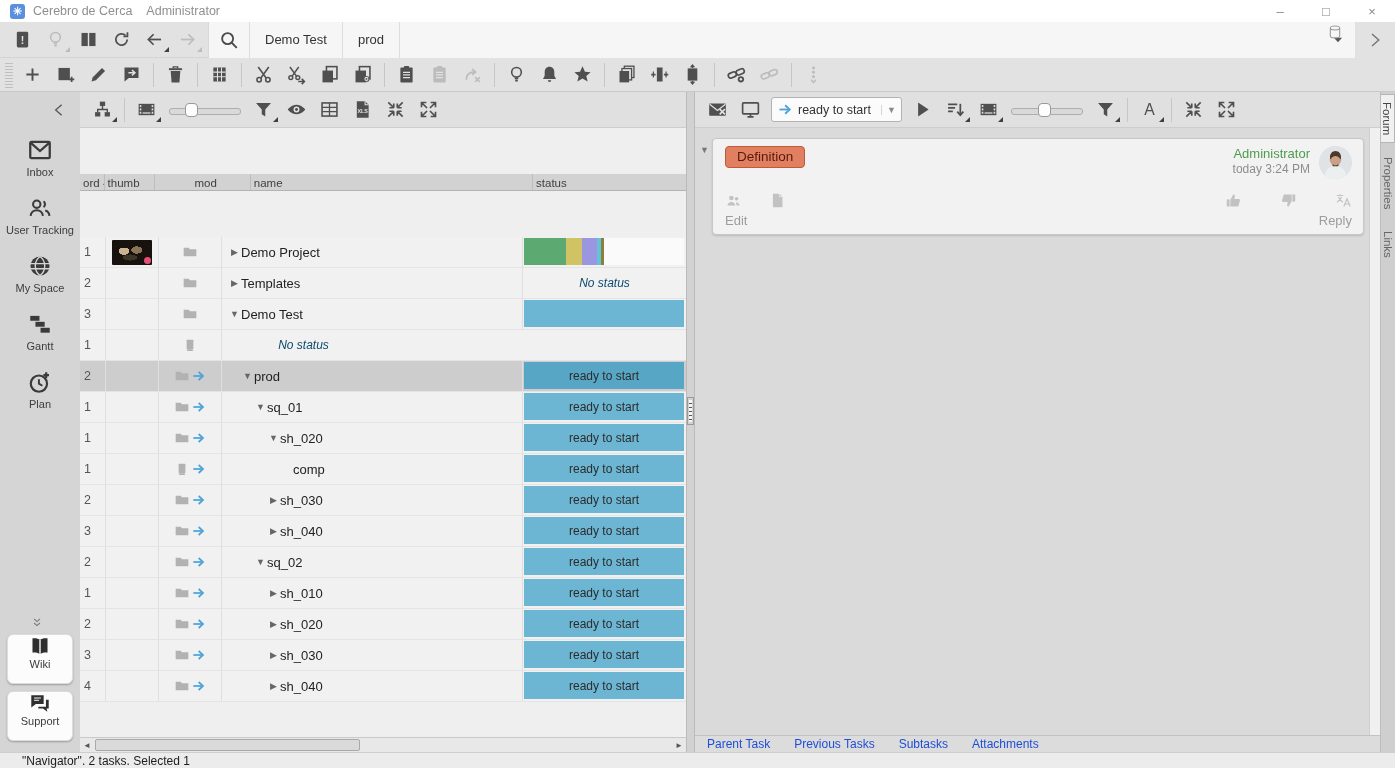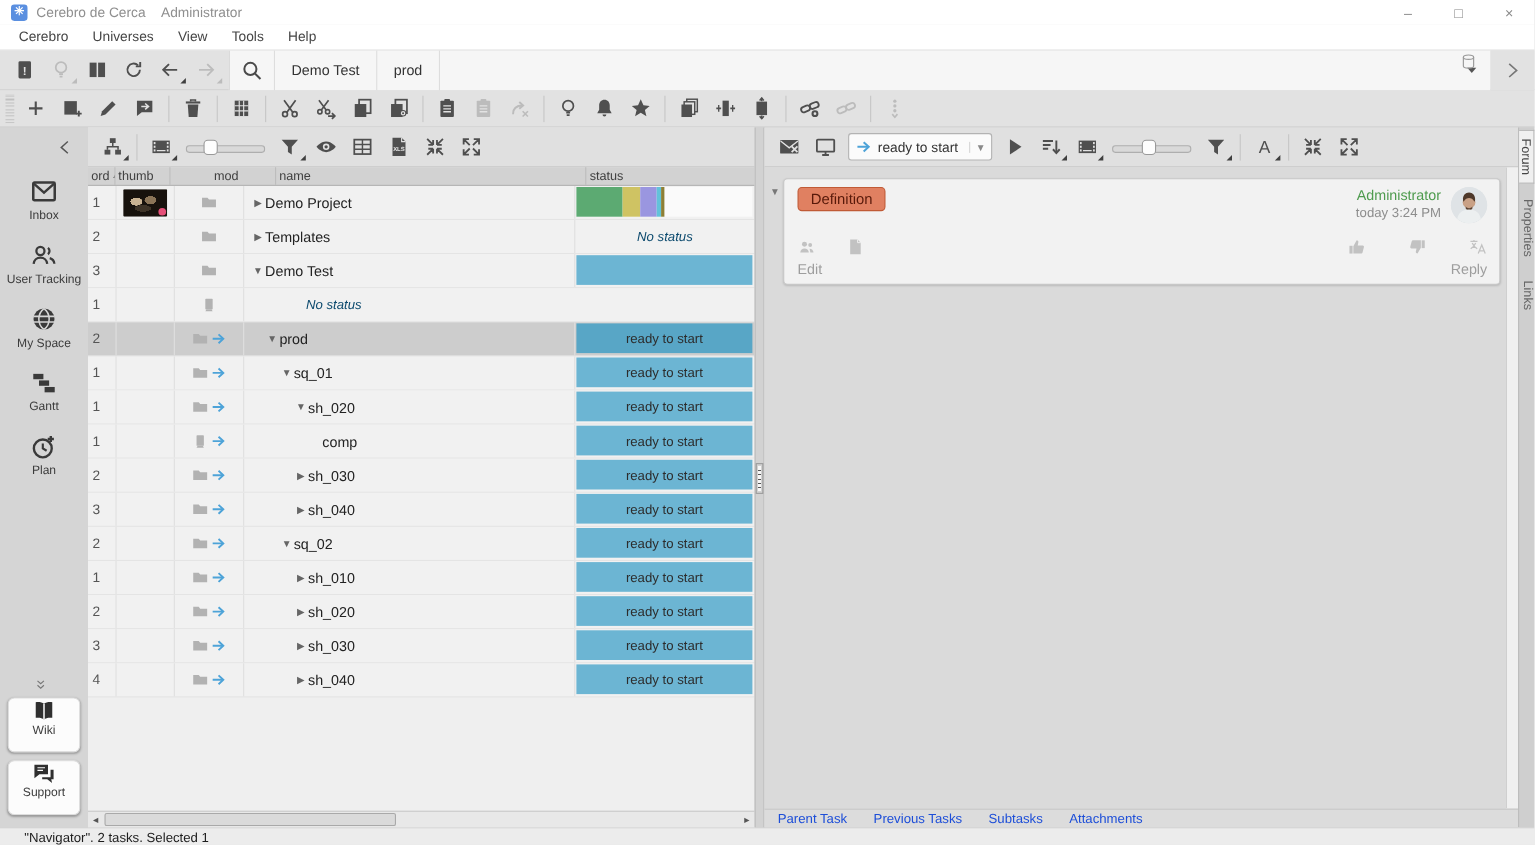--- a/index.html
+++ b/index.html
@@ -57,21 +57,21 @@
   .sb-item.selected::before { content:''; position:absolute; left:0; top:0; bottom:0; width:4px; background:#3c7dd9; }
   .sb-bottom { margin-top:auto; display:flex; flex-direction:column; align-items:center; padding-bottom:4px; }
   .sb-chevrons { width:20px; height:14px; color:#777; margin-bottom:4px; }
   .sb-chevrons svg { width:14px; height:14px; }
   .sb-card { width:66px; height:50px; background:#fcfcfc; border:1px solid #ddd; border-radius:6px; box-shadow:0 1px 2px rgba(0,0,0,.28); display:flex; flex-direction:column; align-items:center; gap:1px; margin-bottom:7px; }
   .sb-card .icon { width:22px; height:22px; color:#2f2f2f; }
   .sb-card .icon svg { width:22px; height:22px; }
   .sb-card .sb-label { font-size:11px; }
 
   
-  .navigator { width:606px; flex:0 0 auto; display:flex; flex-direction:column; background:#efefef; position:relative; }
+  .navigator { width:606px; flex:0 0 auto; display:flex; flex-direction:column; background:#efefef; position:relative;gap:46px; }
   .panel-toolbar { height:36px; background:#e0e0e0; display:flex; align-items:center; padding-left:6px; flex:0 0 auto; border-bottom:1px solid #cdcdcd; }
   .slider { width:72px; height:20px; position:relative; margin:0 6px; flex:0 0 auto; }
   .slider::before { content:''; position:absolute; left:0; right:0; top:8px; height:5px; border-radius:3px; background:#d9d9d9; border:1px solid #aeaeae; }
   .slider .knob { position:absolute; top:3px; width:13px; height:14px; border-radius:4px; background:#fdfdfd; border:1px solid #999; }
   .thead { display:flex; height:17px; background:#d2d2d2; border-bottom:1px solid #b3b3b3; flex:0 0 auto; }
   .th { font-size:11.5px; color:#3f3f3f; border-right:1px solid #bdbdbd; padding:1px 0 0 3px; display:flex; align-items:center; gap:2px; overflow:hidden; }
   .sortmark { font-size:7px; color:#444; }
   .trows { flex:1 1 auto; overflow:hidden; }
   .trow { display:flex; height:31px; background:#f1f1f1; border-bottom:1px solid #e4e4e4; }
   .trow.selected { background:#cdcdcd; }
@@ -149,27 +149,20 @@
     <div class="applogo">✳</div>
     <span class="apptitle">Cerebro de Cerca</span>
     <span class="appuser">Administrator</span>
     <div class="winbtns" id="winbtns">
         <div class="winbtn">–</div>
         <div class="winbtn">□</div>
         <div class="winbtn">×</div>
       </div>
   </div>
 
-  <div class="menubar" id="menubar">
-      <div class="menu-item">Cerebro</div>
-      <div class="menu-item">Universes</div>
-      <div class="menu-item">View</div>
-      <div class="menu-item">Tools</div>
-      <div class="menu-item">Help</div>
-    </div>
 
   <div class="toolbar1">
     <div id="tb1-left" style="display:flex;align-items:center;">
         <div class="tbtn">
           <span class="icon">
             <svg viewBox="0 0 24 24" fill="none" xmlns="http://www.w3.org/2000/svg">
               <rect x="5.5" y="3" width="13" height="18" rx="1.5" fill="currentColor"></rect>
               <text x="12" y="17" font-size="12" fill="#e2e2e2" text-anchor="middle" font-weight="bold" font-family="sans-serif">!</text>
             </svg>
           </span>

